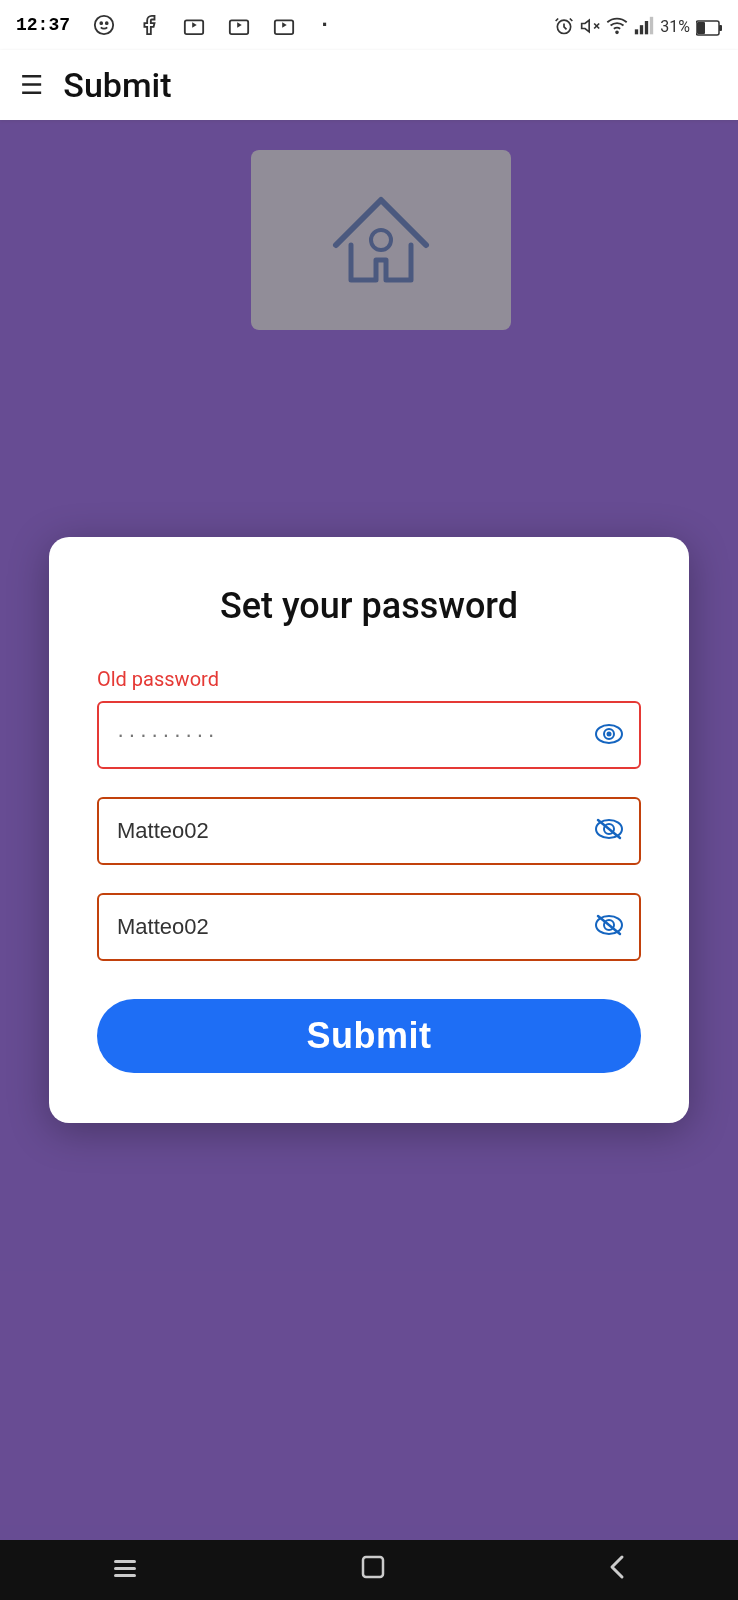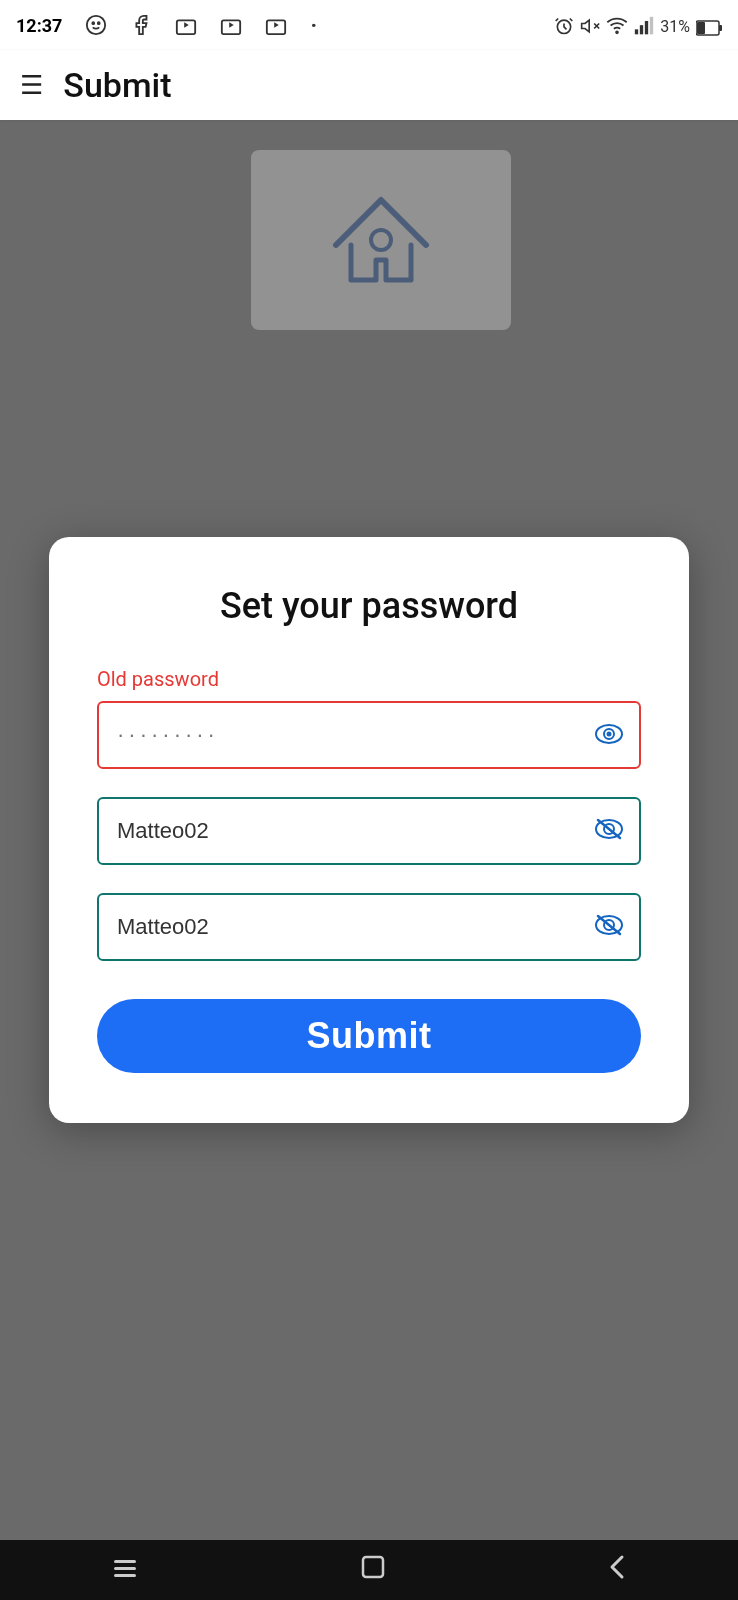--- a/index.html
+++ b/index.html
@@ -25,20 +25,21 @@
       padding: 0 16px;
       position: relative;
       z-index: 1;
     }
     .status-bar-left {
       display: flex;
       align-items: center;
       gap: 23px;
       font-size: 18px;
       font-weight: bold;
+      font-family: Liberation Mono, monospace;
     }
     .status-bar-right {
       display: flex;
       align-items: flex-end;
       gap: 6px;
       font-size: 15px;
     }
     .status-time {
       font-size: 18px;
       font-weight: bold;
@@ -64,21 +65,21 @@
     .app-bar-title {
       font-size: 34px;
       font-weight: 500;
       color: #111;
     }
 
     
     .bg-content {
       width: 100%;
       height: calc(1600px - 120px - 60px);
-      background: #737373;
+      background: #6d28d9;
       position: relative;
       display: flex;
       justify-content: center;
       align-items: flex-start;
       padding-top: 30px;
       padding-left: 24px;
     }
 
     
     .bg-card {
@@ -148,21 +149,21 @@
       font-size: 22px;
       padding: 0 60px 0 18px;
       outline: none;
       background: #fff;
     }
     .input-field.error {
       border: 2px solid #e53935;
       color: #e53935;
     }
     .input-field.success {
-      border: 2px solid #0f766e;
+      border: 2px solid #c2410c;
       color: #333;
     }
 
     .eye-icon {
       position: absolute;
       right: 18px;
       top: 50%;
       transform: translateY(-50%);
       font-size: 26px;
       color: #1565c0;

